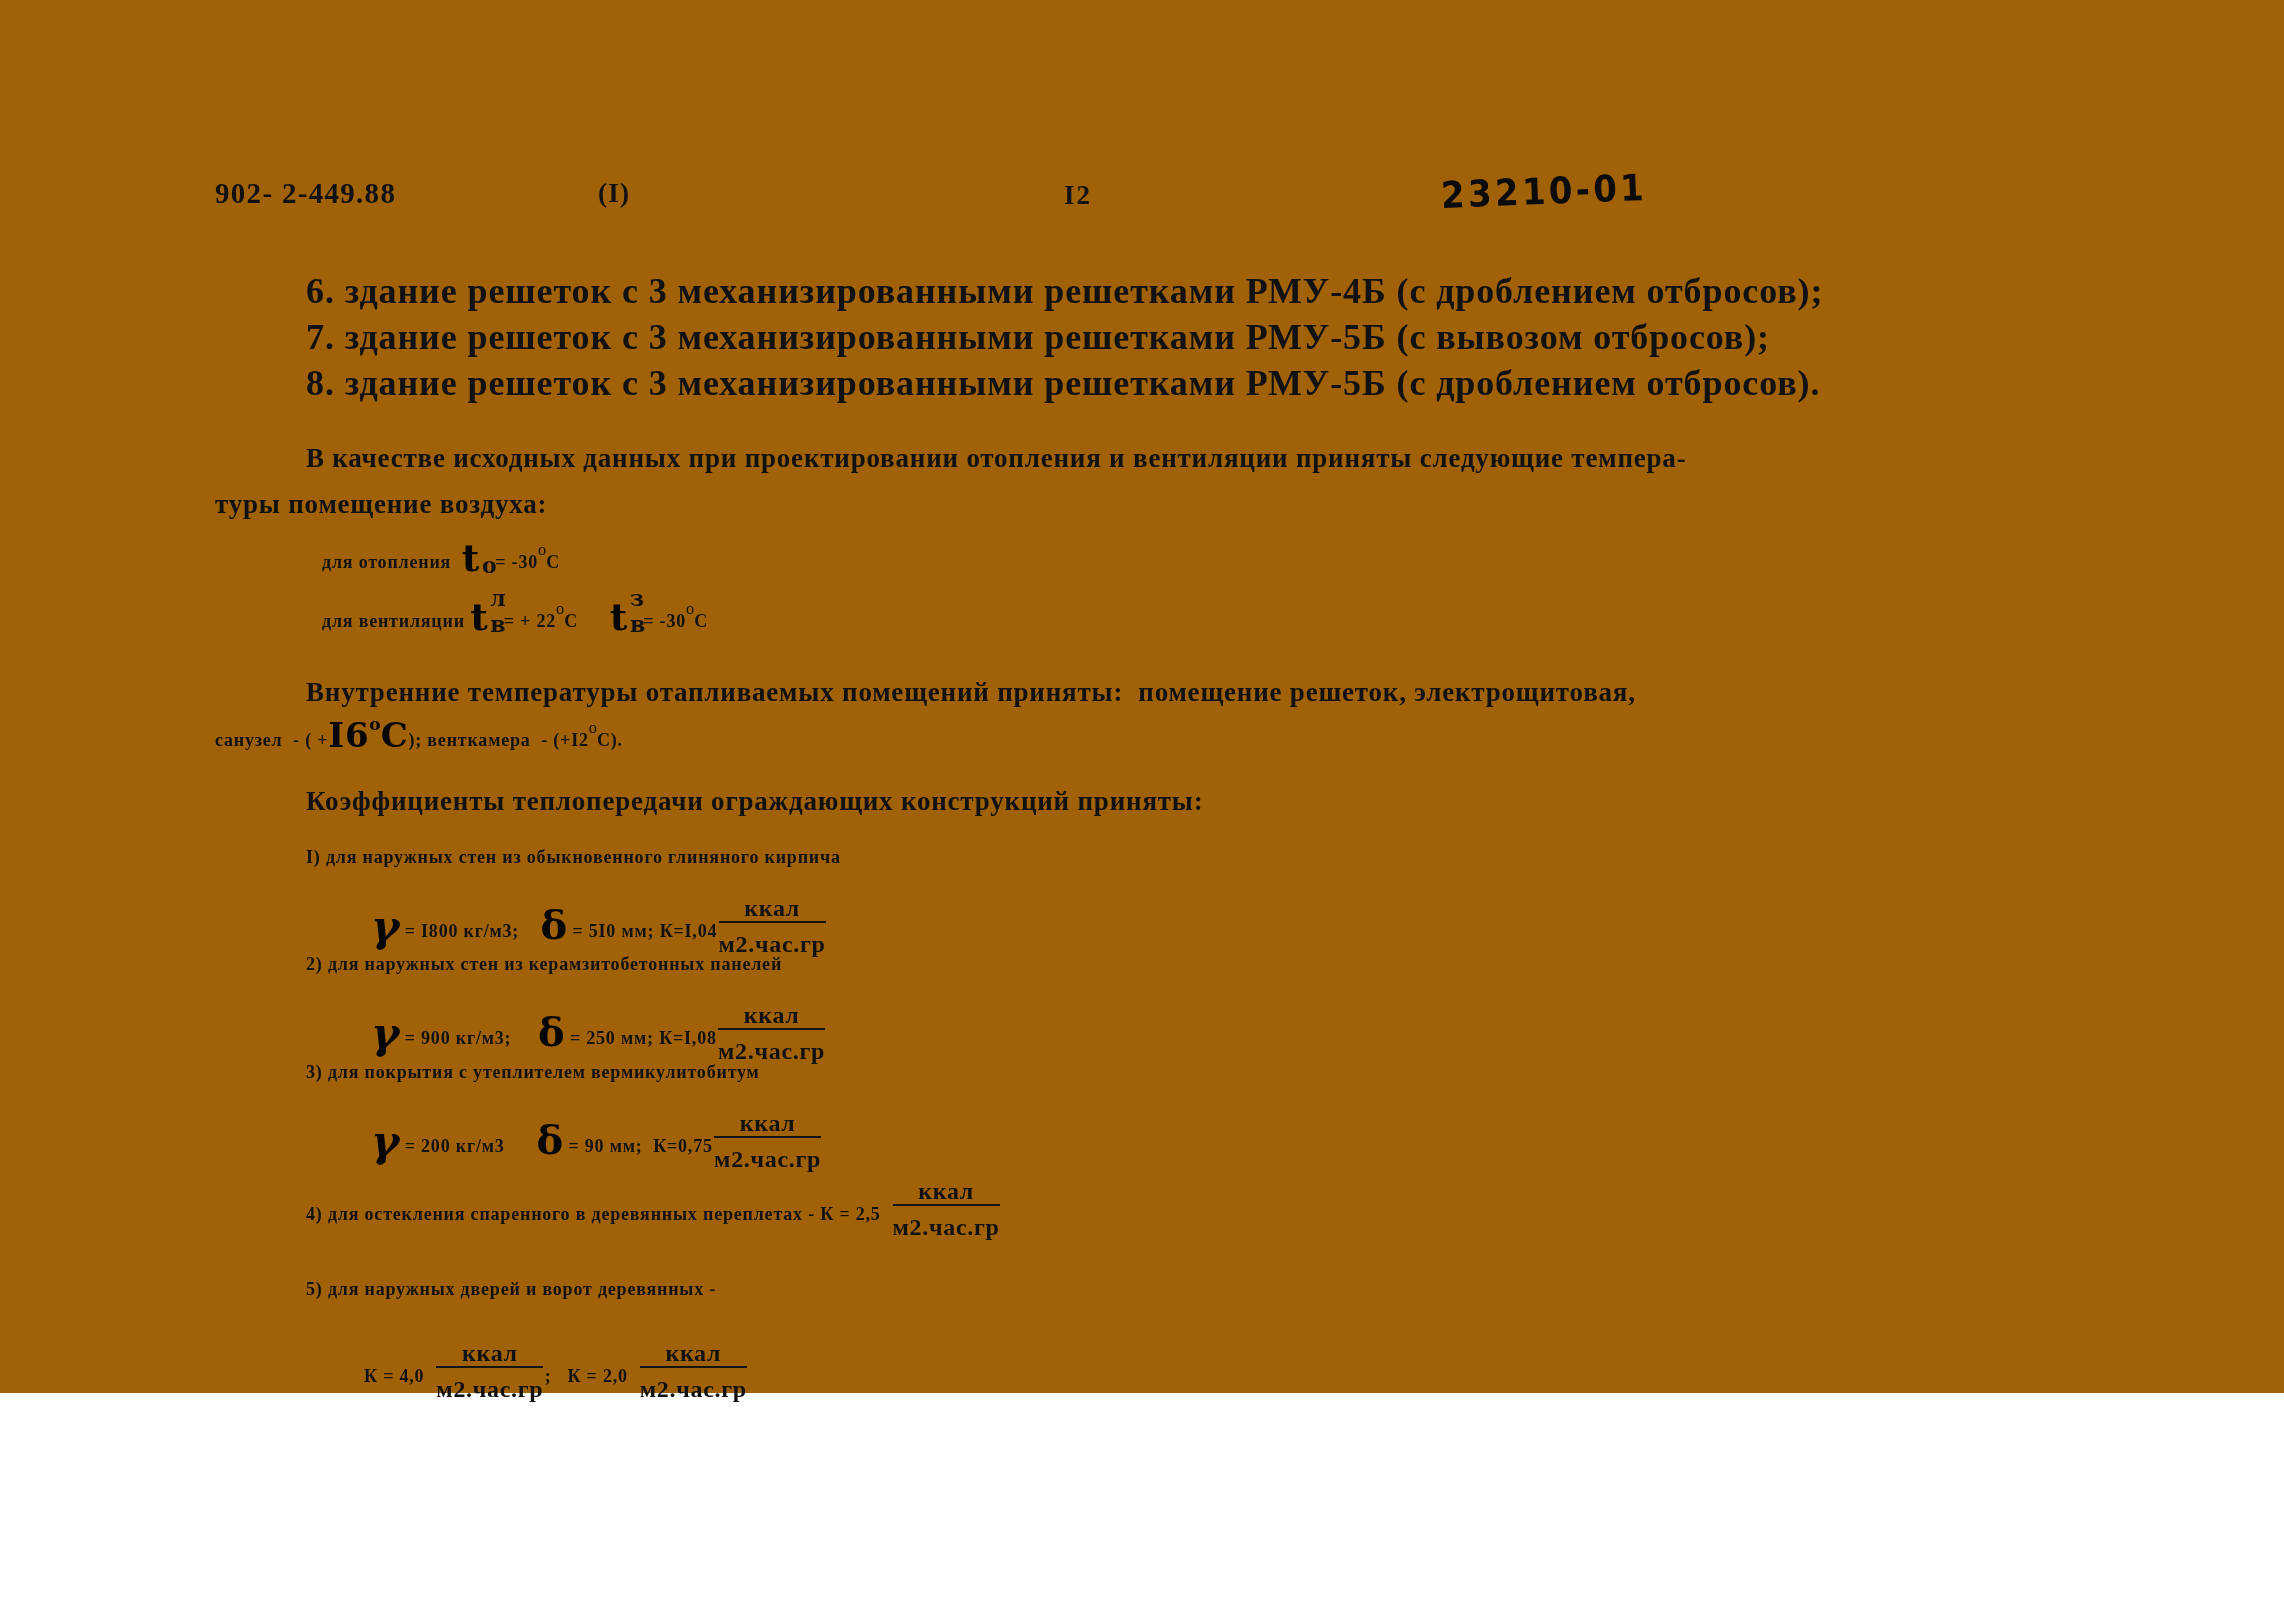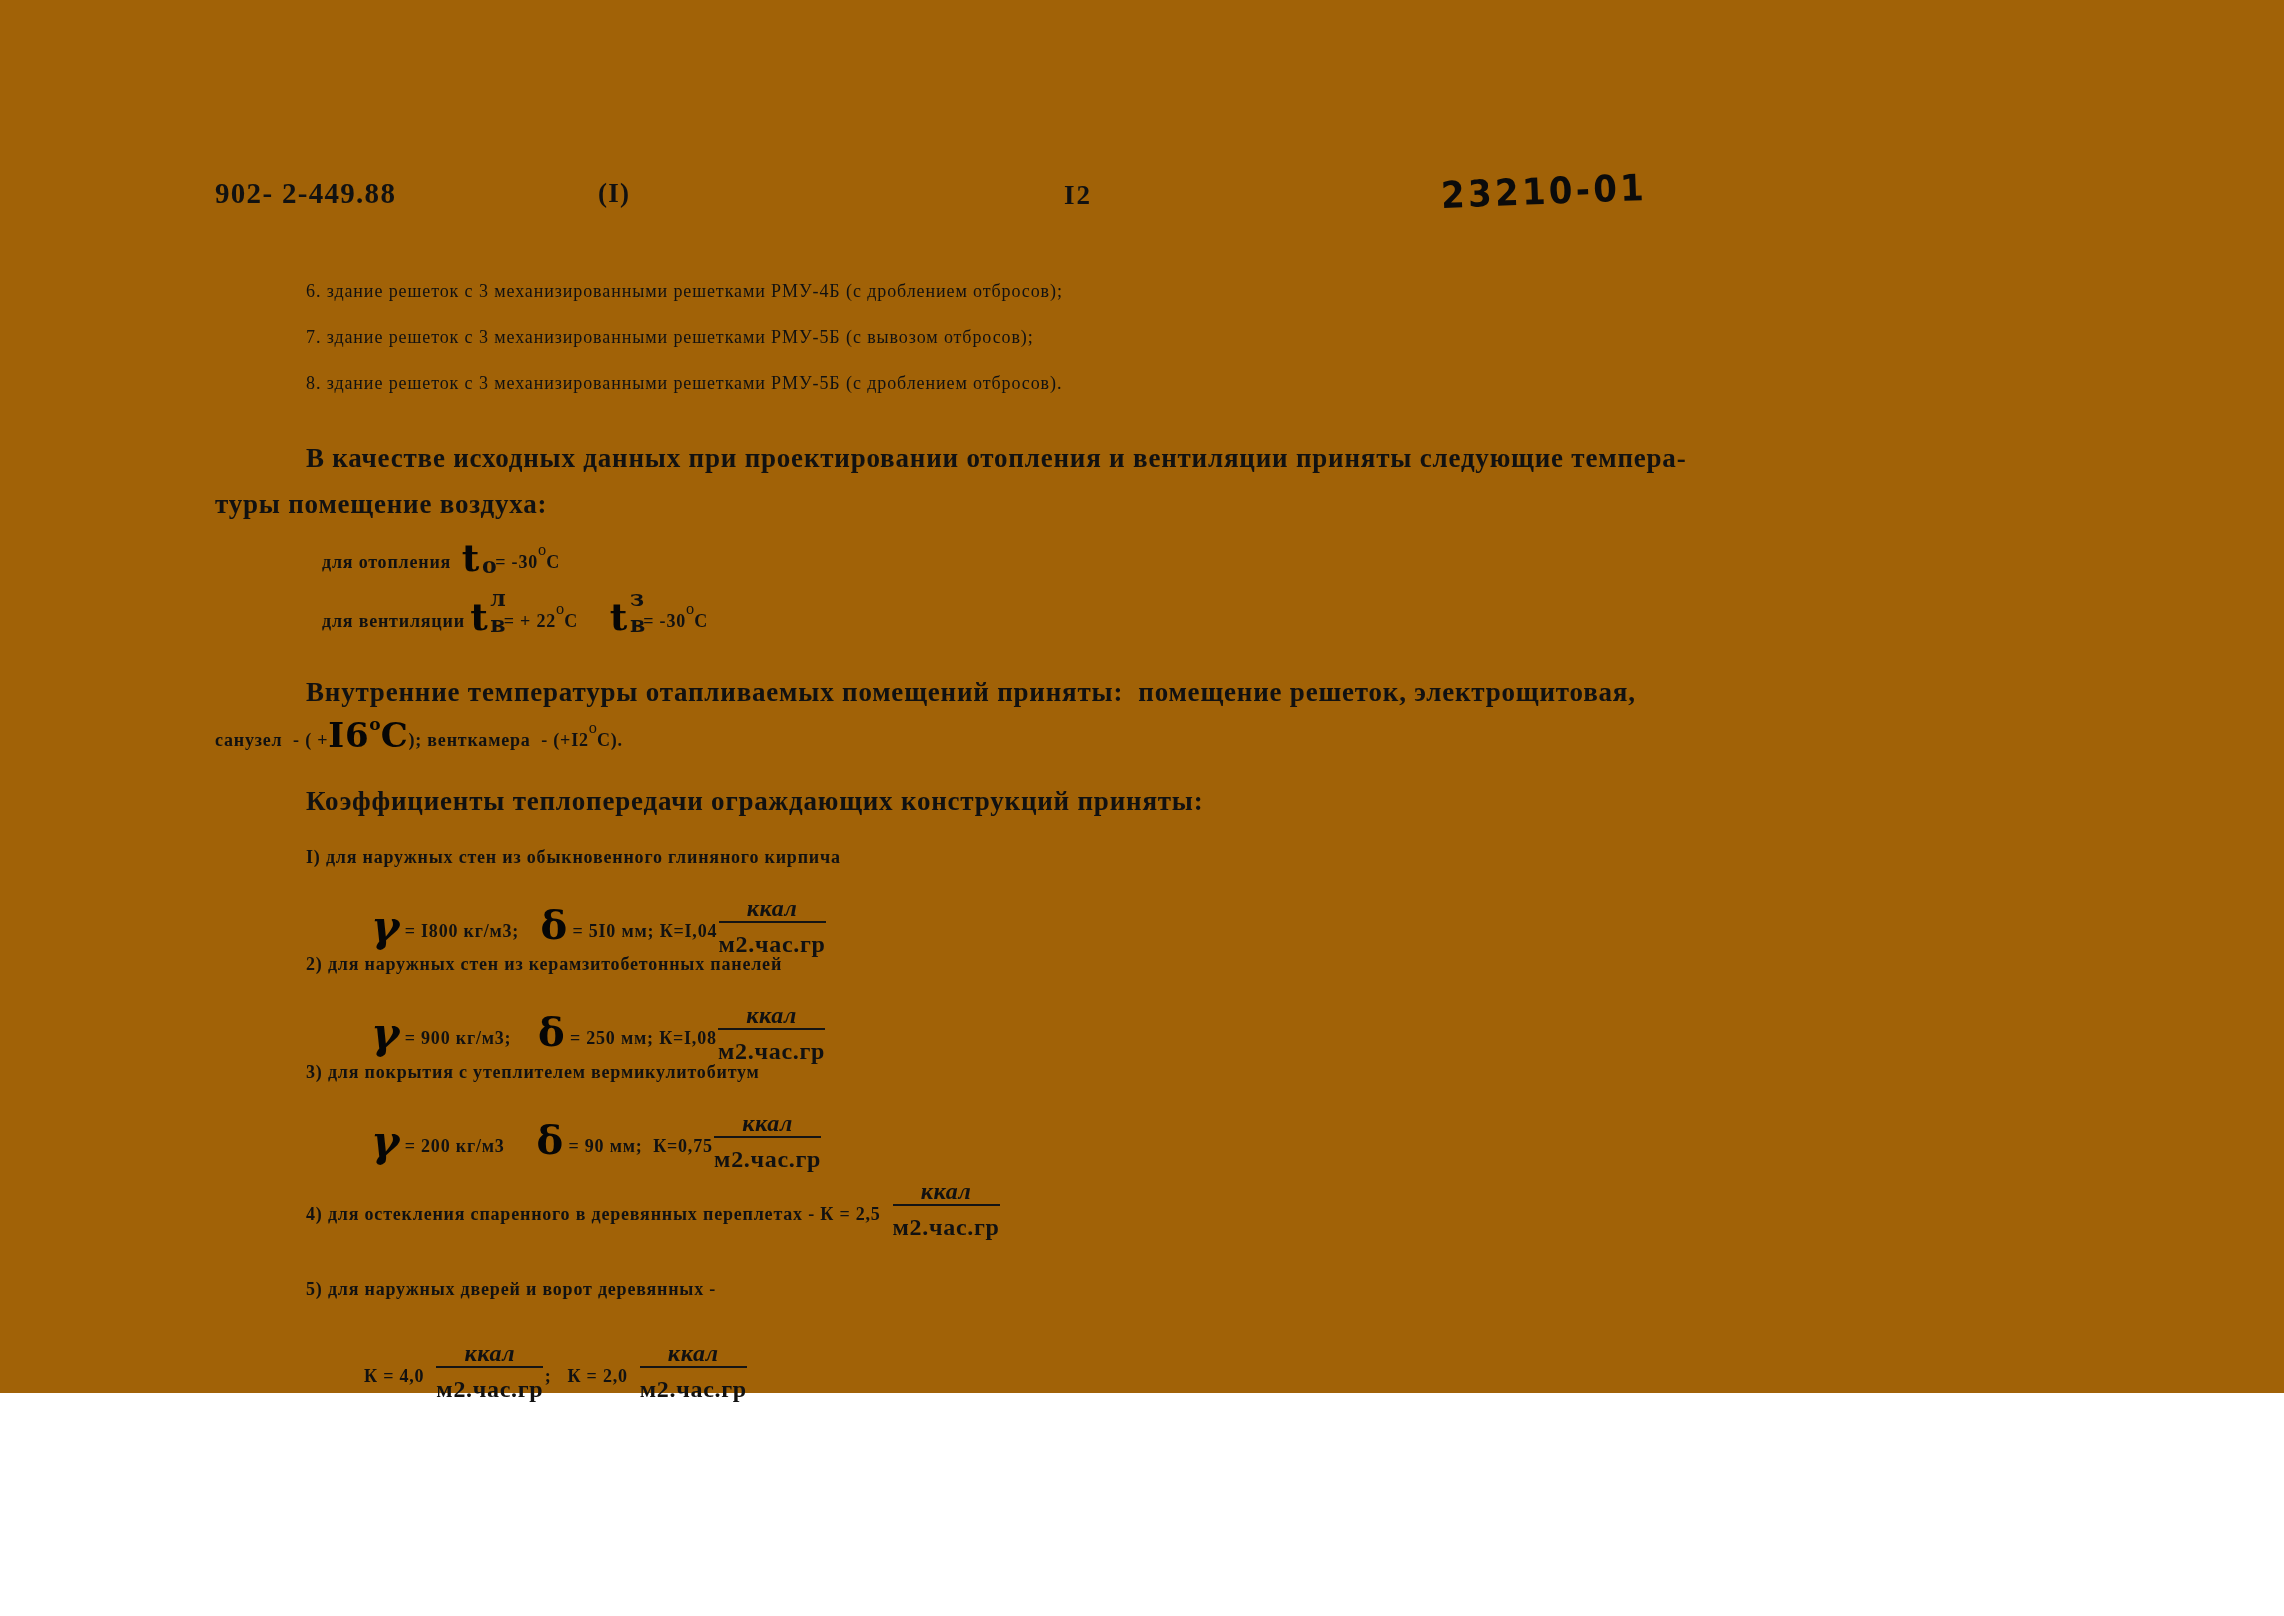--- a/index.html
+++ b/index.html
@@ -68,25 +68,25 @@
     font-family: "DejaVu Sans", sans-serif;
     white-space: pre;
     transform: rotate(-2.2deg) scaleY(1.08);
     color: #0b0b0b;
   }
 
   
   .block { position: absolute; }
 
   .listline {
-    font-size: 18px;
+    font-size: 36px;
     letter-spacing: 0.9px;
     white-space: pre;
     line-height: 46px;
-    font-weight: 400;
+    font-weight: 700;
   }
 
   .para {
     font-size: 27px;
     letter-spacing: 0.8px;
     white-space: pre;
     line-height: 47px;
     font-weight: 600;
   }
 
@@ -166,21 +166,20 @@
     line-height: 1.0;
     margin: 0 1.3px;
   }
   .frac .num {
     display: block;
     font-size: 24px;
     letter-spacing: 0.7px;
     padding: 0 2.6px 0.7px 2.6px;
     border-bottom: 2.6px solid #141414;
     font-weight: 600;
-    font-style: italic;
   }
   .frac .den {
     display: block;
     font-size: 24px;
     letter-spacing: 0.7px;
     padding-top: 9px;
     font-weight: 700;
   }
 </style>
 </head>

